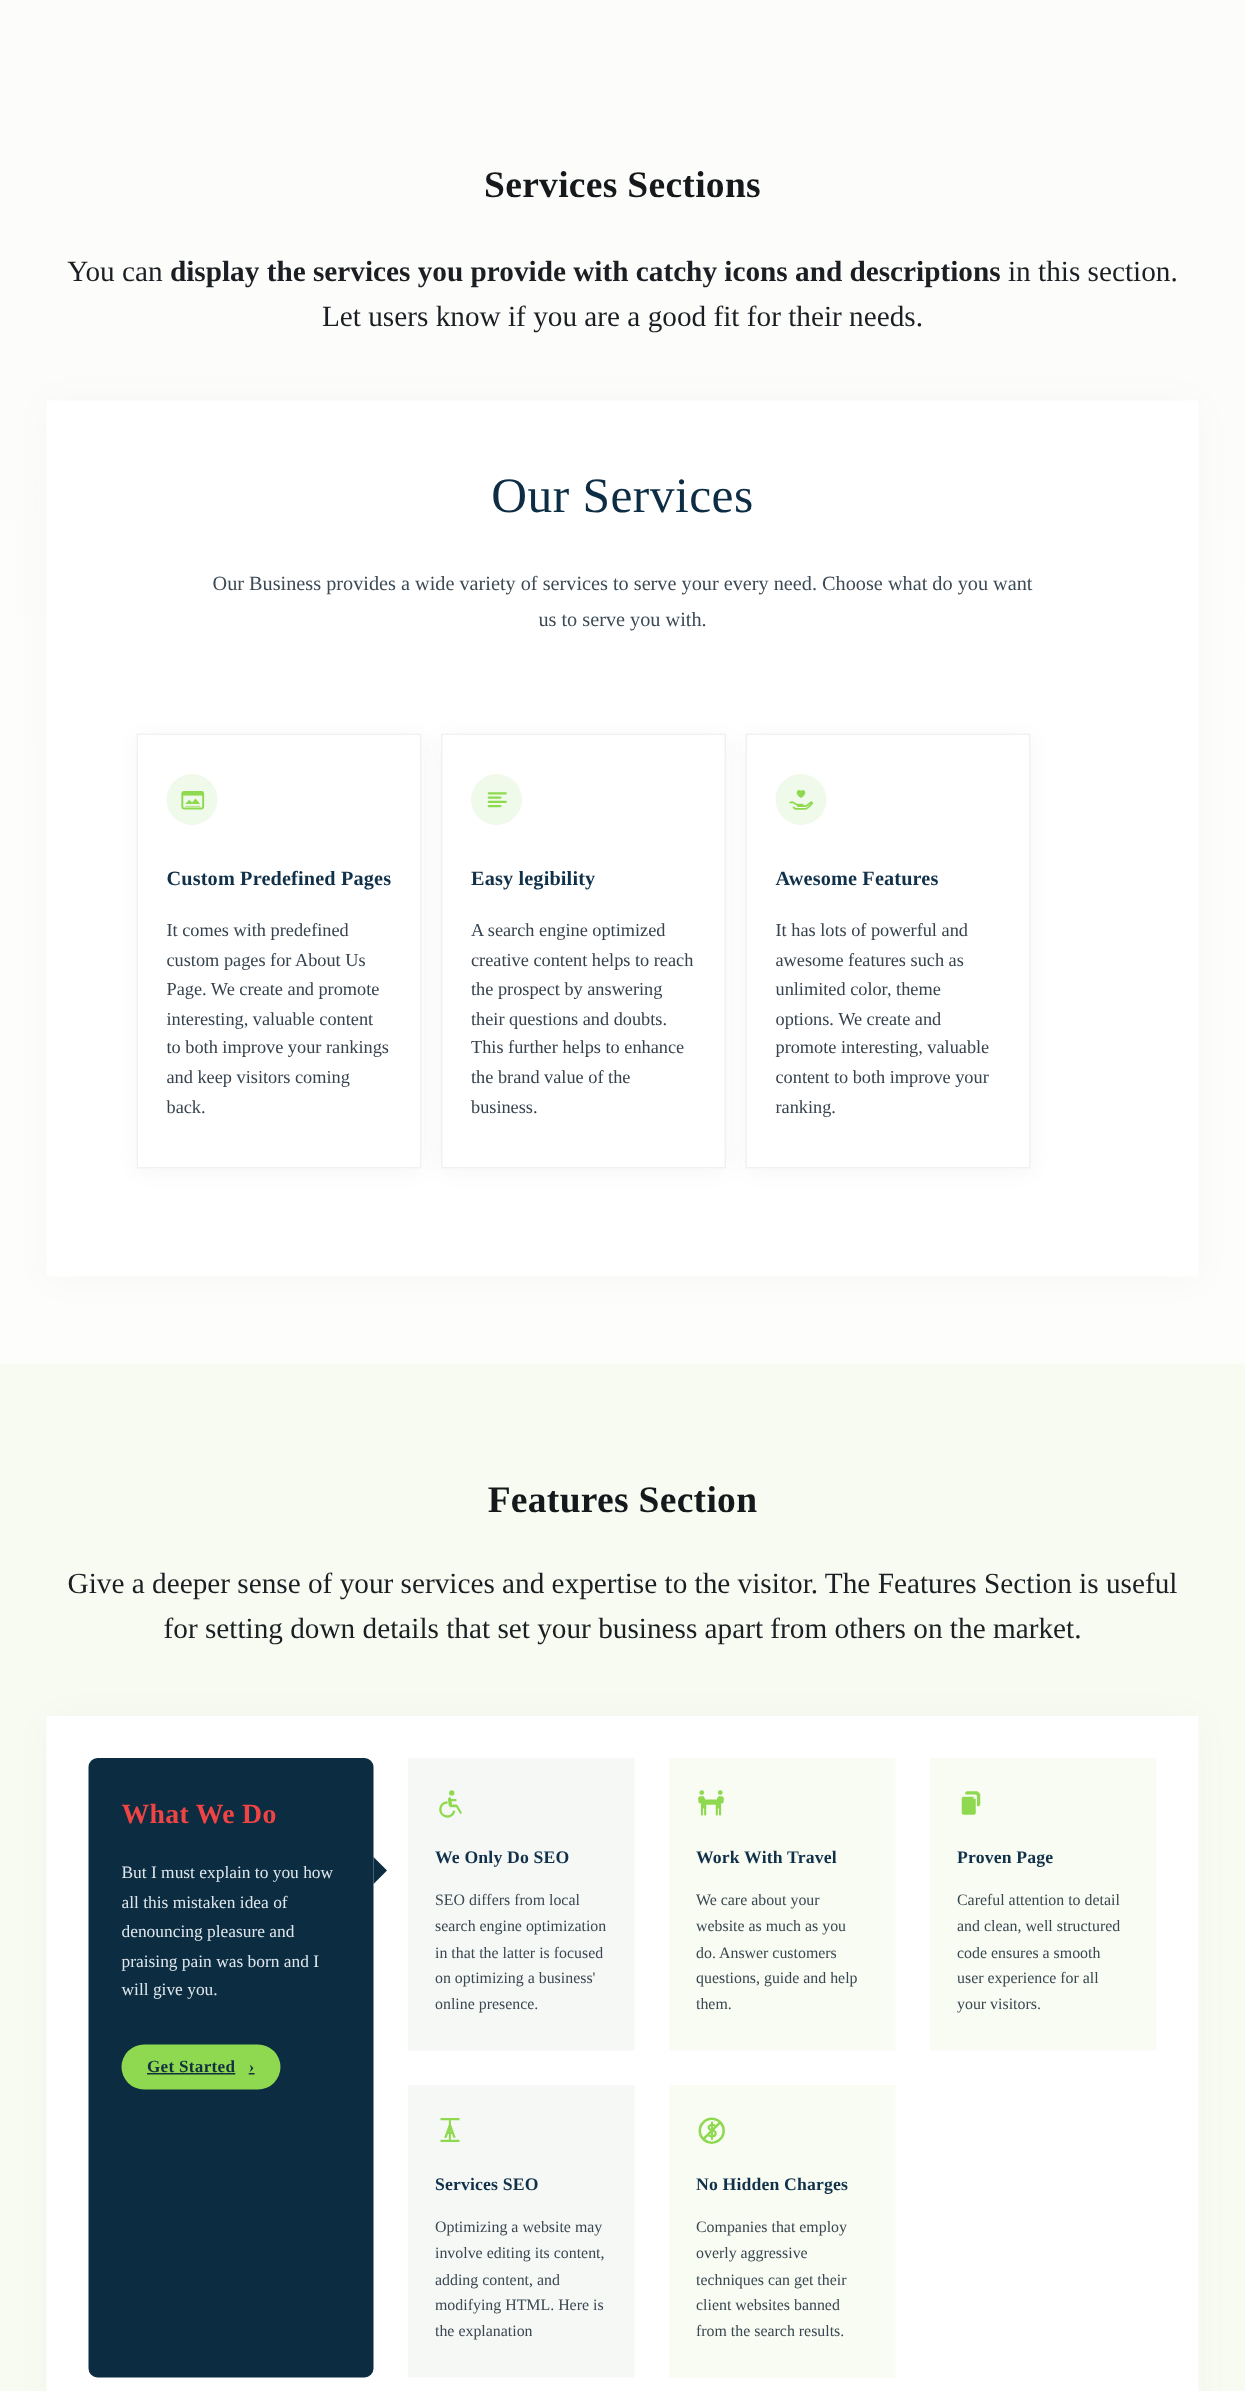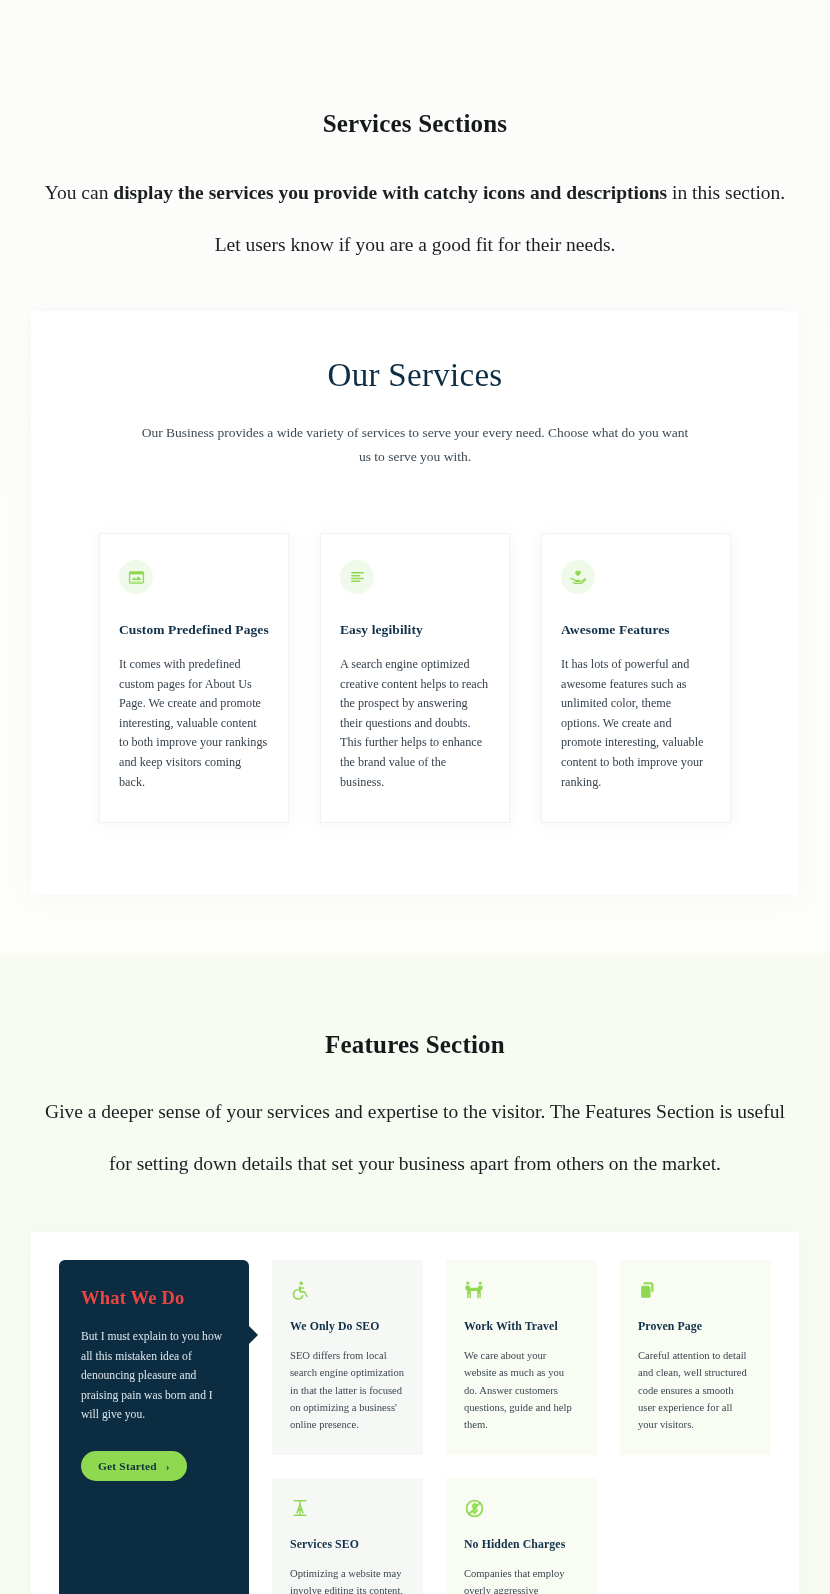--- a/index.html
+++ b/index.html
@@ -21,21 +21,21 @@
   .intro { text-align: center; }
   .intro-title {
     font-family: "Liberation Serif", "DejaVu Serif", serif;
     font-weight: bold;
     font-size: 25px;
     letter-spacing: .2px;
     color: #15191c;
   }
   .intro-text {
     font-size: 19.5px;
-    line-height: 52px;
+    line-height: 30px;
     color: #1b1f23;
     margin: 0 auto;
   }
   .intro-text b { font-weight: bold; }
 
   
   .sec-services {
     background: linear-gradient(180deg,#fcfdfa 0%,#fdfdfb 55%,#fdfefb 100%);
     padding-top: 110px;
     padding-bottom: 58px;
@@ -64,23 +64,22 @@
     text-align: center;
     font-size: 13.5px;
     line-height: 24px;
     color: #3c4a55;
     width: 560px;
     margin: 4px auto;
   }
 
   .svc-cards {
     display: flex;
-    gap: 31px;
+    gap: 13px;
     margin-top: 64px;
-    justify-content: center;
   }
   .svc-card {
     width: 190px;
     background: #ffffff;
     border: 1px solid #f1f1f1;
     box-shadow: 0 2px 14px rgba(110,120,110,.07);
     padding: 26px 19px 30px 19px;
     min-height: 250px;
   }
   .svc-icon-wrap {
@@ -162,20 +161,21 @@
     background: #8ed94f;
     color: #12303f;
     border: none;
     border-radius: 20px;
     font-family: "Liberation Serif","DejaVu Serif",serif;
     font-weight: bold;
     font-size: 11.4px;
     padding: 9px 17px;
     cursor: pointer;
     letter-spacing: .2px;
+    text-decoration: underline;
   }
   .promo-btn .chev { font-size: 11px; font-weight: bold; }
 
   
   .feat-grid {
     flex: 1;
     display: grid;
     grid-template-columns: repeat(3, 1fr);
     gap: 23px 23px;
   }

